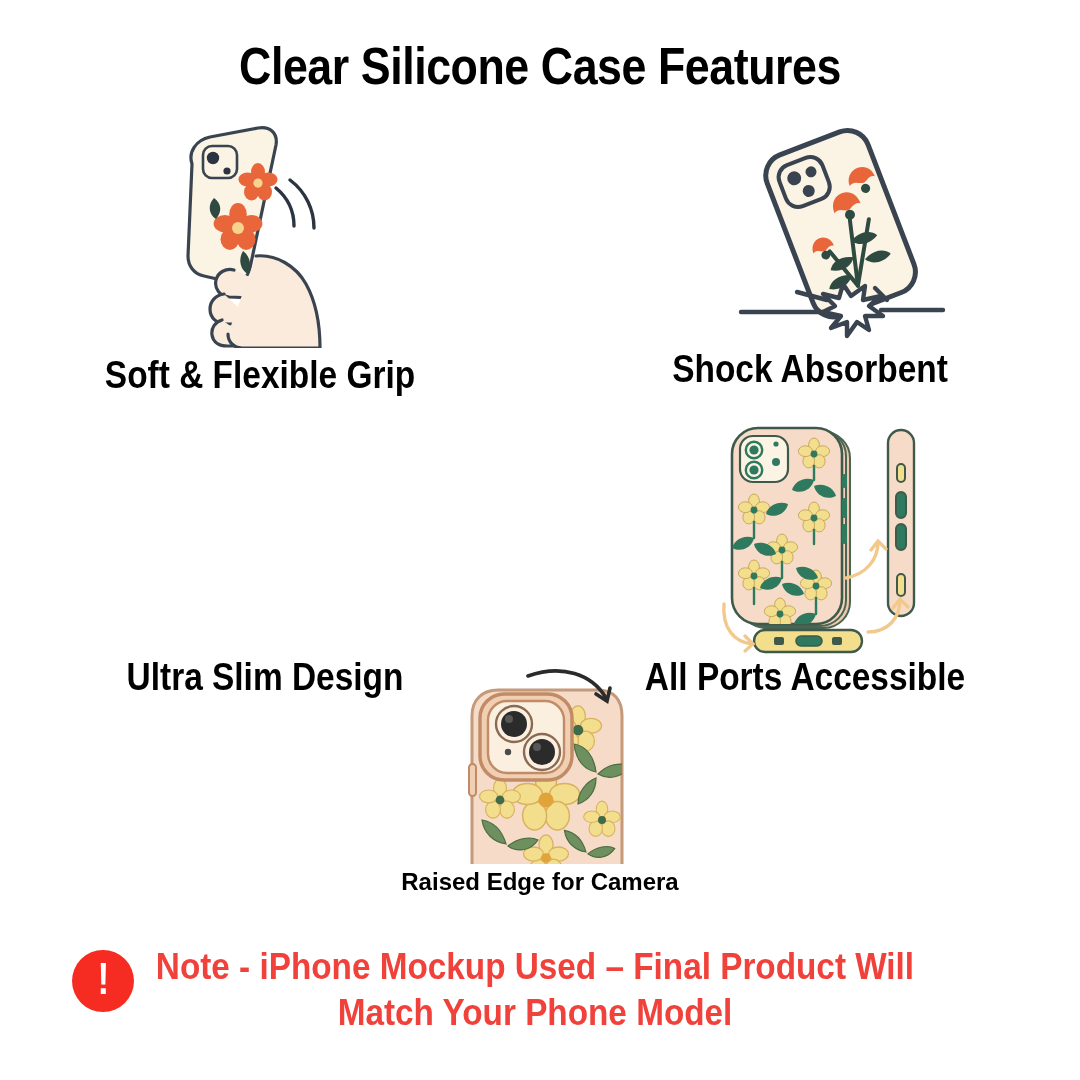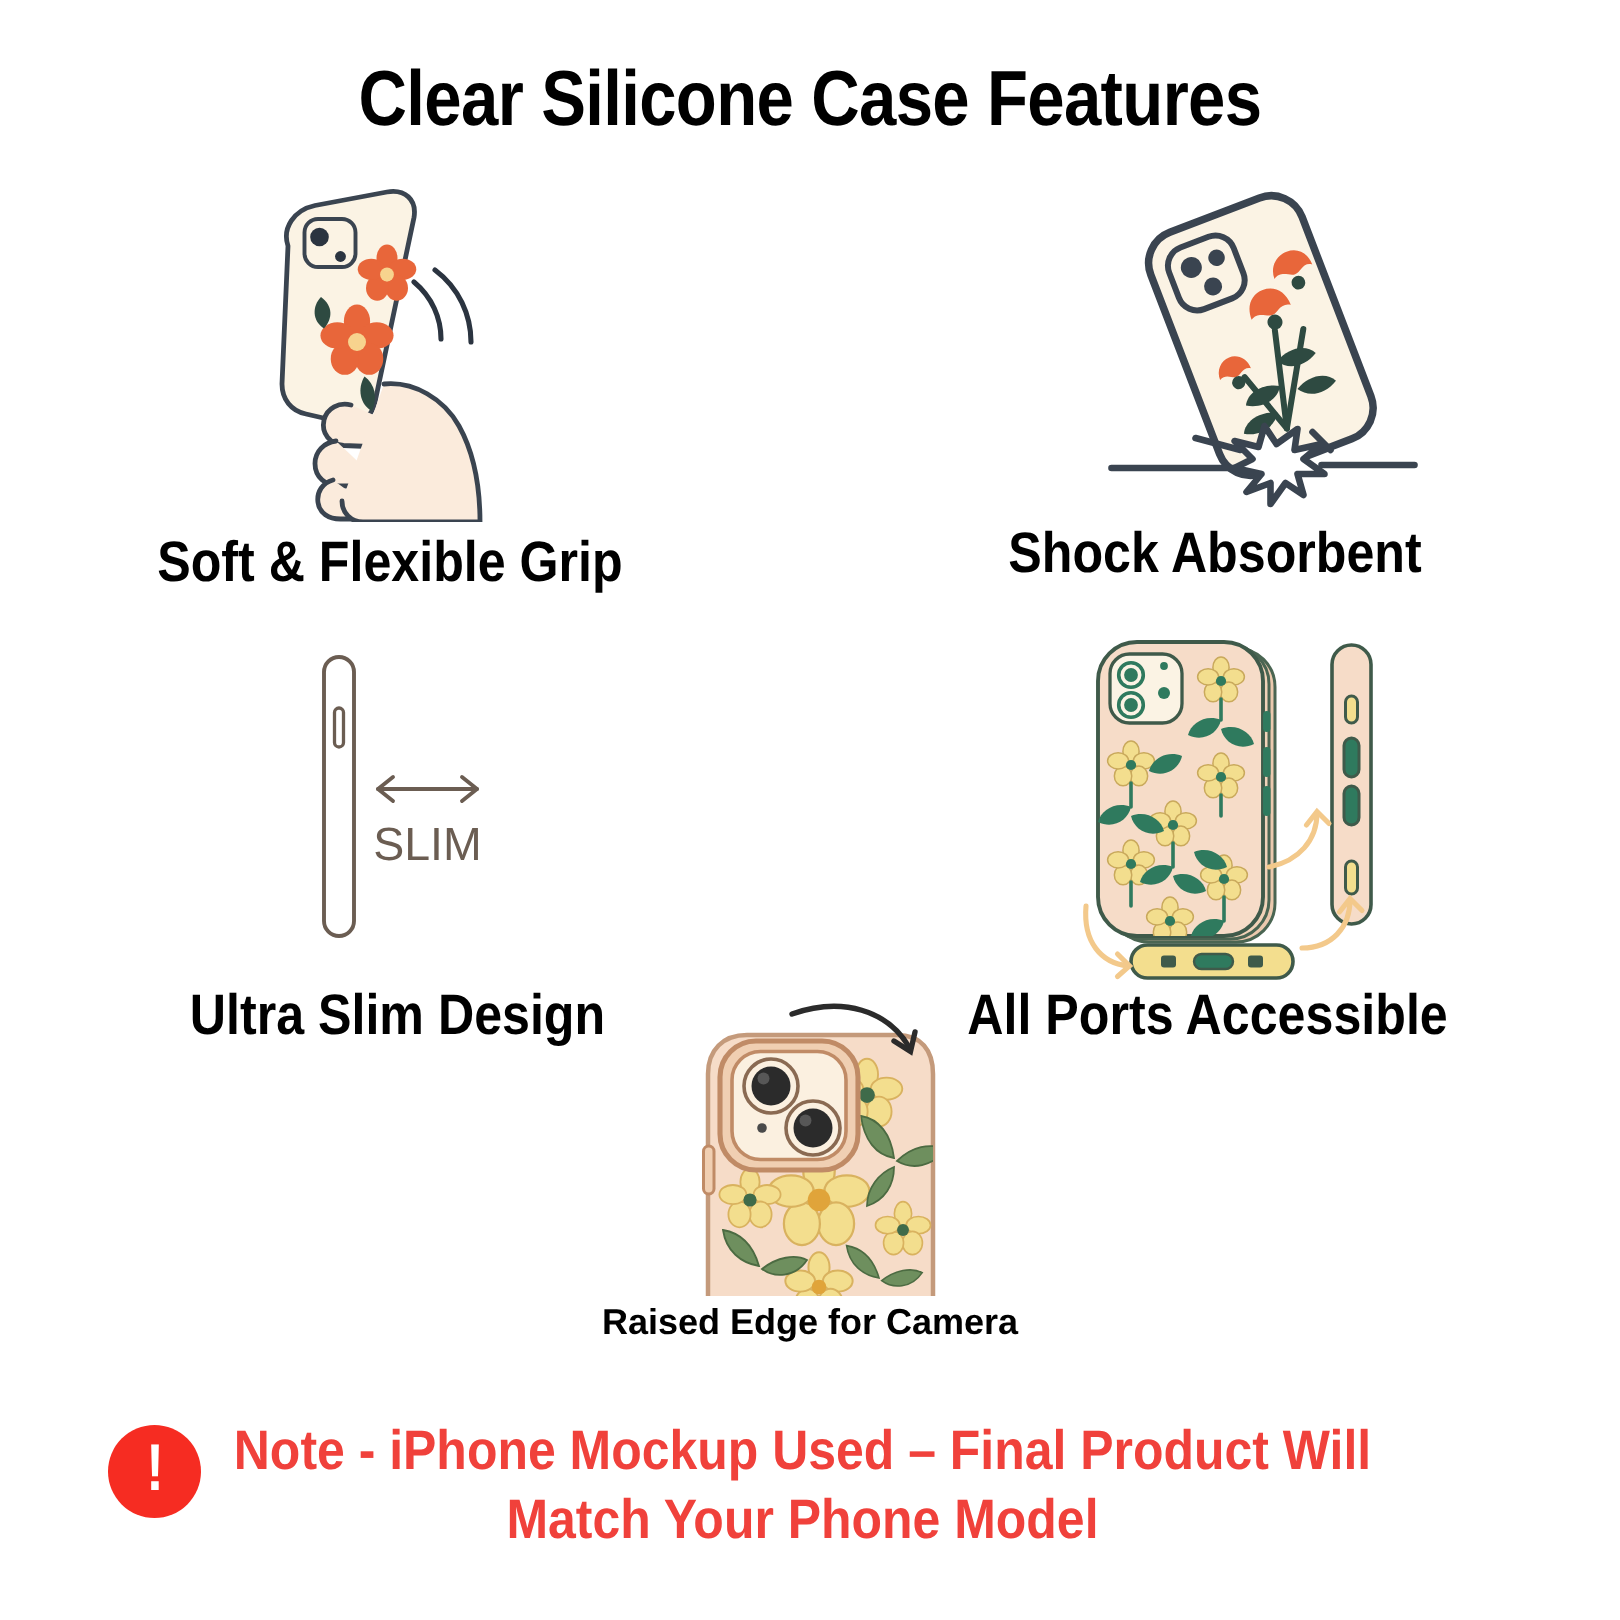--- a/index.html
+++ b/index.html
@@ -209,34 +209,20 @@
           <line x1="6" y1="192" x2="88" y2="192"></line>
           <line x1="146" y1="190" x2="208" y2="190"></line>
           <line x1="62" y1="172" x2="92" y2="180"></line>
           <line x1="140" y1="168" x2="152" y2="180"></line>
         </g>
       </g>
     </svg>
   </div>
   <div class="flabel" id="label-shock">Shock Absorbent</div>
 
-  <div class="illus" id="illus-slim">
-    <svg viewBox="0 0 170 205" width="170" height="205" xmlns="http://www.w3.org/2000/svg">
-
-      <rect x="26" y="10" width="20" height="186" rx="10" fill="#ffffff" stroke="#6B5D52" stroke-width="2.6"></rect>
-      <rect x="33" y="44" width="6" height="26" rx="3" fill="#ffffff" stroke="#6B5D52" stroke-width="2.2"></rect>
-
-      <g stroke="#6B5D52" stroke-width="2.6" fill="none" stroke-linecap="round" stroke-linejoin="round">
-        <line x1="62" y1="98" x2="128" y2="98"></line>
-        <polyline points="72,90 62,98 72,106"></polyline>
-        <polyline points="118,90 128,98 118,106"></polyline>
-      </g>
-      <text x="95" y="145" text-anchor="middle" font-family="Liberation Sans, sans-serif" font-size="31" fill="#6B5D52">SLIM</text>
-    </svg>
-  </div>
   <div class="flabel" id="label-slim">Ultra Slim Design</div>
 
   <div class="illus" id="illus-ports">
     <svg viewBox="0 0 220 240" width="220" height="240" xmlns="http://www.w3.org/2000/svg">
       <defs>
         <clipPath id="caseClip">
           <rect x="14" y="10" width="110" height="196" rx="26"></rect>
         </clipPath>
         <g id="ydaisy">
           <g fill="#F3DE8E" stroke="#C9A95C" stroke-width="1">

